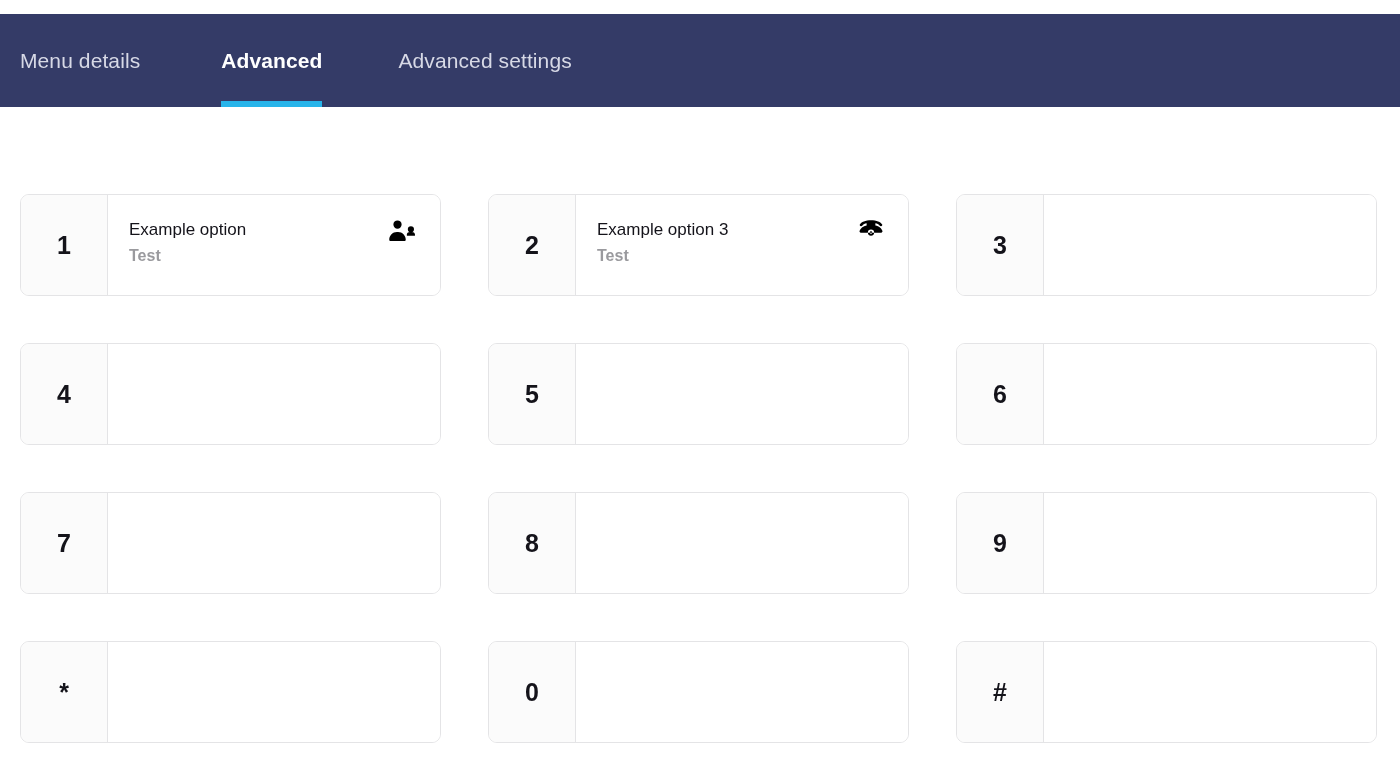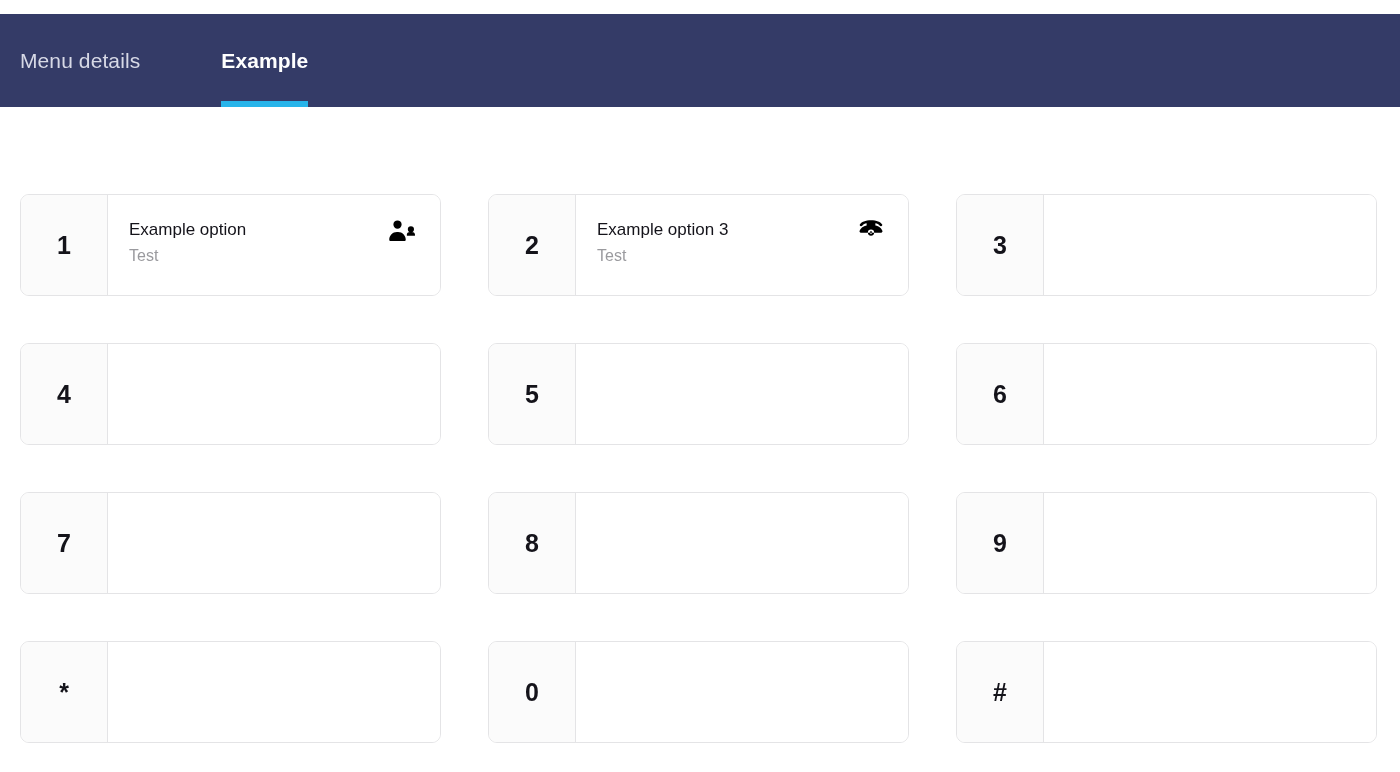--- a/index.html
+++ b/index.html
@@ -126,20 +126,21 @@
     line-height: 1.2;
     white-space: nowrap;
   }
 
   .option-subtitle {
     margin-top: 6px;
     font-size: 16px;
     color: #9a9a9e;
     line-height: 1.2;
     white-space: nowrap;
+    font-weight: bold;
   }
 
   .option-icon {
     position: absolute;
     right: 22px;
     top: 20px;
     width: 30px;
     height: 30px;
     display: flex;
     align-items: center;
@@ -155,21 +156,25 @@
 <body>
 
 <div class="page">
 
   <div class="tabbar" id="tabbar">
       <div class="tab" id="tab-0">
         <span class="tab-label">Menu details</span>
         <span class="tab-underline"></span>
       </div>
       <div class="tab active" id="tab-1">
-        <span class="tab-label">Example</span>
+        <span class="tab-label">Advanced</span>
+        <span class="tab-underline"></span>
+      </div>
+      <div class="tab" id="tab-2">
+        <span class="tab-label">Advanced settings</span>
         <span class="tab-underline"></span>
       </div>
     </div>
 
   <div class="grid" id="grid">
       <div class="option-card">
         <div class="option-key">1</div>
         <div class="option-body">
           <div class="option-title">Example option</div>
           <div class="option-subtitle">Test</div>

